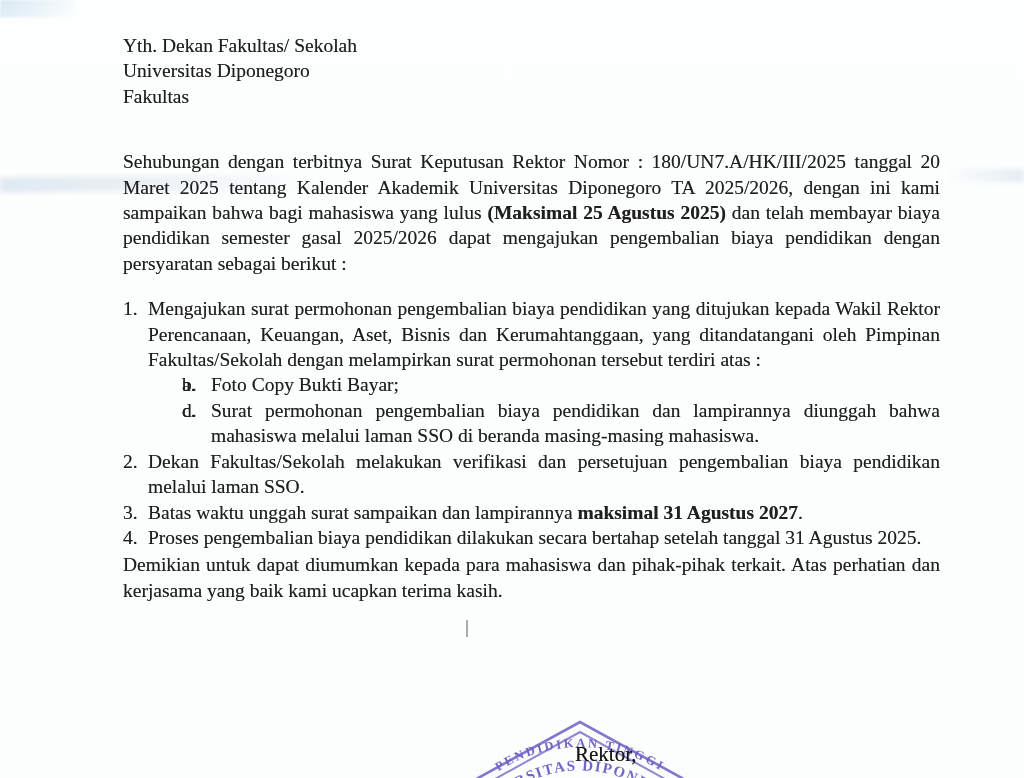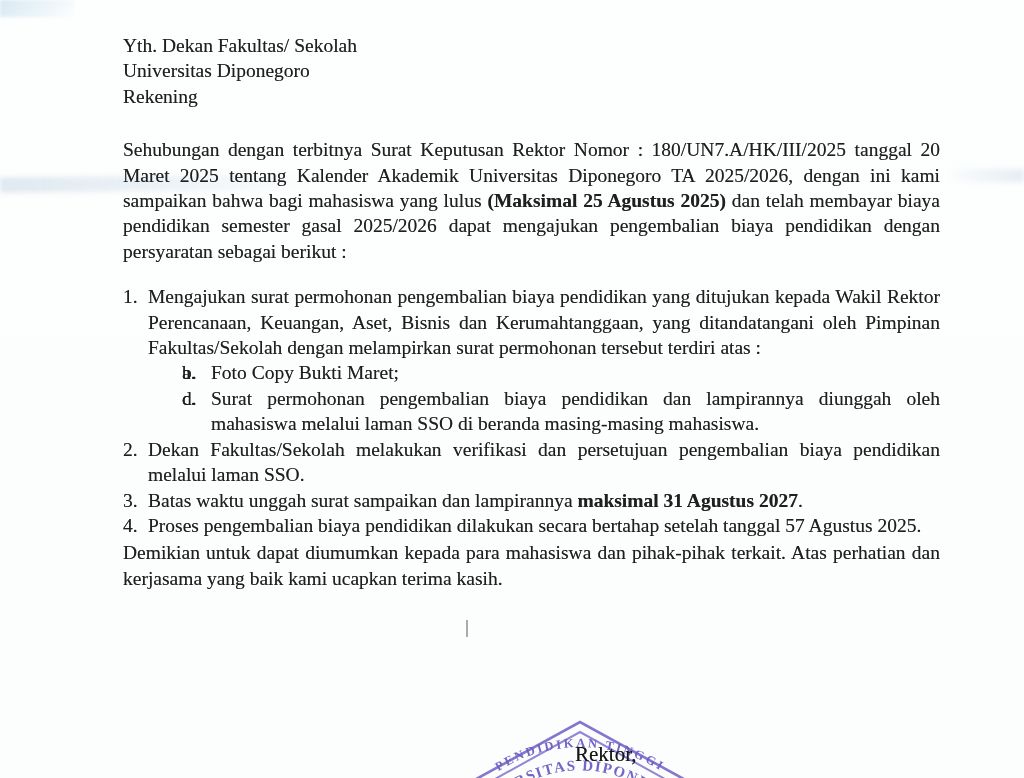--- a/index.html
+++ b/index.html
@@ -22,21 +22,21 @@
     left: 123px;
     top: 33px;
     width: 817px;
     font-size: 19.5px;
     line-height: 25.4px;
     text-shadow: 0 0 0.4px rgba(30,30,30,0.55);
   }
   .recipient { margin: 0 0 0 0; }
   .recipient div { white-space: nowrap; }
   .para { text-align: justify; margin: 0; }
-  .opening { margin-top: 28px; }
+  .opening { margin-top: 40px; }
   .closing { margin-top: 2px; }
   .bold { font-weight: bold; }
   .req-list { margin: 20px 0 0 0; padding: 0; list-style: none; }
   .req-item { position: relative; padding-left: 25px; text-align: justify; }
   .req-item > .marker { position: absolute; left: 0; top: 0; }
   .sub-list { margin: 0; padding: 0; list-style: none; }
   .sub-item { position: relative; padding-left: 63px; text-align: justify; }
   .sub-item > .marker { position: absolute; left: 34px; top: 0; }
   .signature-title {
     position: absolute;
@@ -85,51 +85,51 @@
   <div class="corner-smudge"></div>
   <div class="crease-left"></div>
   <div class="crease-right"></div>
   <div class="stray-mark"></div>
 
   <div class="content content-layer">
 
     <div class="recipient">
       <div>Yth. Dekan Fakultas/ Sekolah</div>
       <div>Universitas Diponegoro</div>
-      <div>Rekening</div>
+      <div>Fakultas</div>
     </div>
 
     <p class="para opening"><span>Sehubungan dengan terbitnya Surat Keputusan Rektor Nomor : 180/UN7.A/HK/III/2025 tanggal 20 Maret 2025 tentang Kalender Akademik Universitas Diponegoro TA 2025/2026, dengan ini kami sampaikan bahwa bagi mahasiswa yang lulus </span><span class="bold">(Maksimal 25 Agustus 2025)</span><span> dan telah membayar biaya pendidikan semester gasal 2025/2026 dapat mengajukan pengembalian biaya pendidikan dengan persyaratan sebagai berikut :</span></p>
 
     <ol class="req-list">
       <li class="req-item">
         <span class="marker">1.</span><span>Mengajukan surat permohonan pengembalian biaya pendidikan yang ditujukan kepada Wakil Rektor Perencanaan, Keuangan, Aset, Bisnis dan Kerumahtanggaan, yang ditandatangani oleh Pimpinan Fakultas/Sekolah dengan melampirkan surat permohonan tersebut terdiri atas :</span>
         <ul class="sub-list">
           <li class="sub-item">
             <span class="marker">a.</span>
           </li>
           <li class="sub-item">
-            <span class="marker">b.</span><span>Foto Copy Bukti Maret;</span>
+            <span class="marker">b.</span><span>Foto Copy Bukti Bayar;</span>
           </li>
           <li class="sub-item">
             <span class="marker">c.</span>
           </li>
           <li class="sub-item">
-            <span class="marker">d.</span><span>Surat permohonan pengembalian biaya pendidikan dan lampirannya diunggah oleh mahasiswa melalui laman SSO di beranda masing-masing mahasiswa.</span>
+            <span class="marker">d.</span><span>Surat permohonan pengembalian biaya pendidikan dan lampirannya diunggah bahwa mahasiswa melalui laman SSO di beranda masing-masing mahasiswa.</span>
           </li>
         </ul>
       </li>
       <li class="req-item">
         <span class="marker">2.</span><span>Dekan Fakultas/Sekolah melakukan verifikasi dan persetujuan pengembalian biaya pendidikan melalui laman SSO.</span>
       </li>
       <li class="req-item">
         <span class="marker">3.</span><span>Batas waktu unggah surat sampaikan dan lampirannya </span><span class="bold">maksimal 31 Agustus 2027</span><span>.</span>
       </li>
       <li class="req-item">
-        <span class="marker">4.</span><span>Proses pengembalian biaya pendidikan dilakukan secara bertahap setelah tanggal 57 Agustus 2025.</span>
+        <span class="marker">4.</span><span>Proses pengembalian biaya pendidikan dilakukan secara bertahap setelah tanggal 31 Agustus 2025.</span>
       </li>
     </ol>
 
     <p class="para closing">Demikian untuk dapat diumumkan kepada para mahasiswa dan pihak-pihak terkait. Atas perhatian dan kerjasama yang baik kami ucapkan terima kasih.</p>
 
   </div>
 
   <div class="signature-title">Rektor,</div>
 
   <svg class="stamp-svg" viewBox="0 690 1024 88" xmlns="http://www.w3.org/2000/svg" aria-hidden="true">

